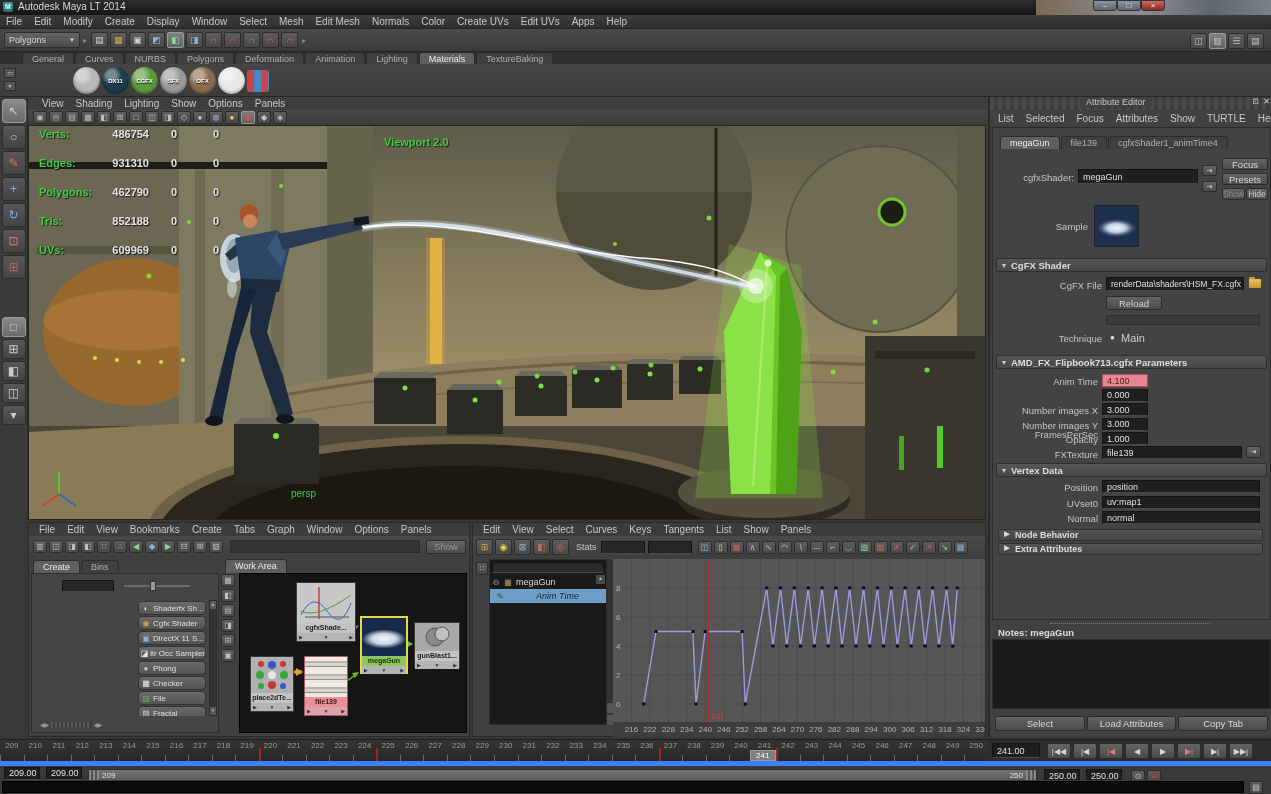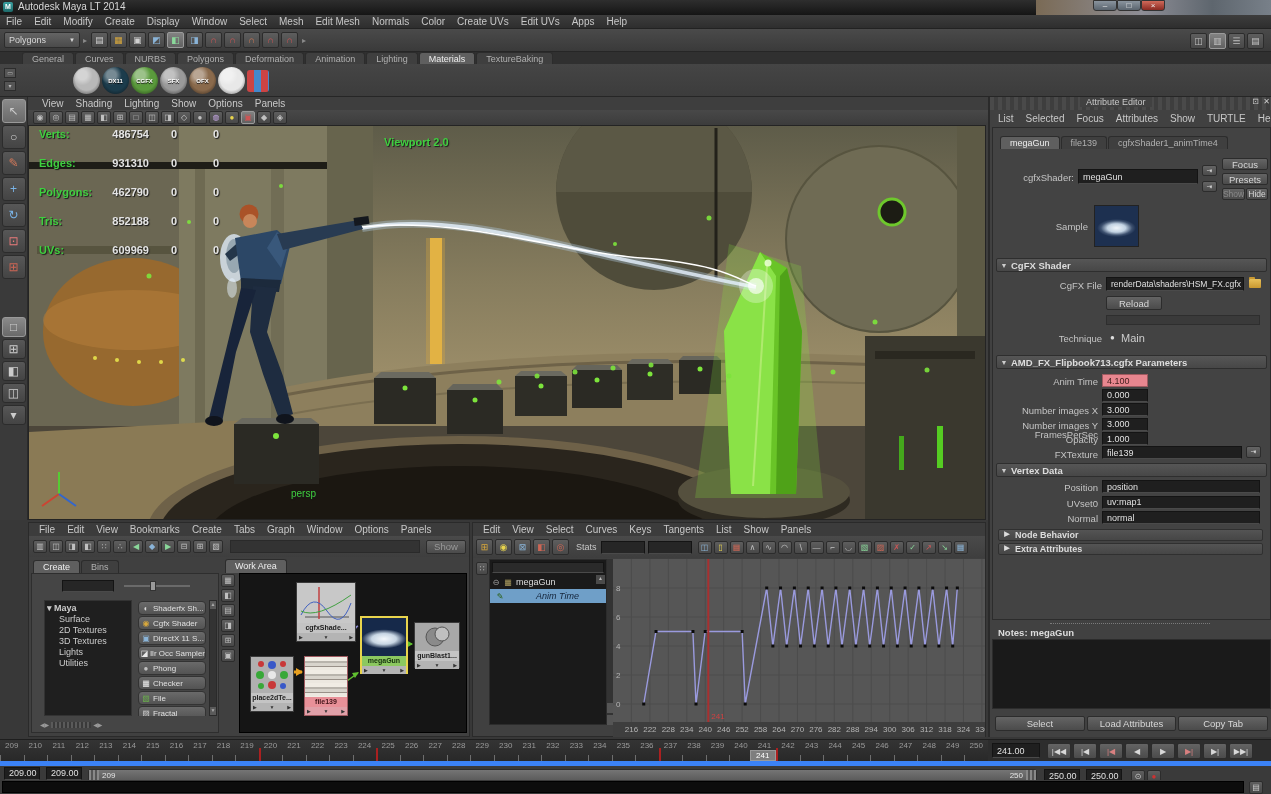--- a/index.html
+++ b/index.html
@@ -466,28 +466,20 @@
     <div class="abs row" id="hs-tabs" style="left:4px;top:36px;height:14px">
         <div class="stab on">Create</div>
         <div class="stab">Bins</div>
       </div>
 
     <div class="abs" style="left:2px;top:50px;width:188px;height:160px;background:#454545;border:1px solid #2e2e2e">
       <div class="fld abs" style="left:30px;top:6px;width:52px;height:12px;background:#262626"></div>
       <div class="abs" style="left:92px;top:11px;width:66px;height:2px;background:#6a6a6a">
         <div class="abs" style="left:26px;top:-4px;width:6px;height:10px;background:#9a9a9a;border:1px solid #333"></div>
       </div>
-      <div class="abs" id="hs-tree" style="left:12px;top:26px;width:88px;height:116px;background:#1f1f1f;border:1px solid #333;padding:2px">
-          <div class="trow" style="font-weight: bold;">▾ Maya</div>
-          <div class="trow" style="padding-left: 12px;">Surface</div>
-          <div class="trow" style="padding-left: 12px;">2D Textures</div>
-          <div class="trow" style="padding-left: 12px;">3D Textures</div>
-          <div class="trow" style="padding-left: 12px;">Lights</div>
-          <div class="trow" style="padding-left: 12px;">Utilities</div>
-        </div>
       <div class="abs" id="hs-list" style="left:104px;top:26px;width:72px;height:116px;overflow:hidden">
           <div class="hsbtn">
             <span class="g" style="color: rgb(216, 216, 216);">◐</span>
             <span>Shaderfx Sh...</span>
           </div>
           <div class="hsbtn">
             <span class="g" style="color: rgb(216, 168, 60);">◉</span>
             <span>Cgfx Shader</span>
           </div>
           <div class="hsbtn">

